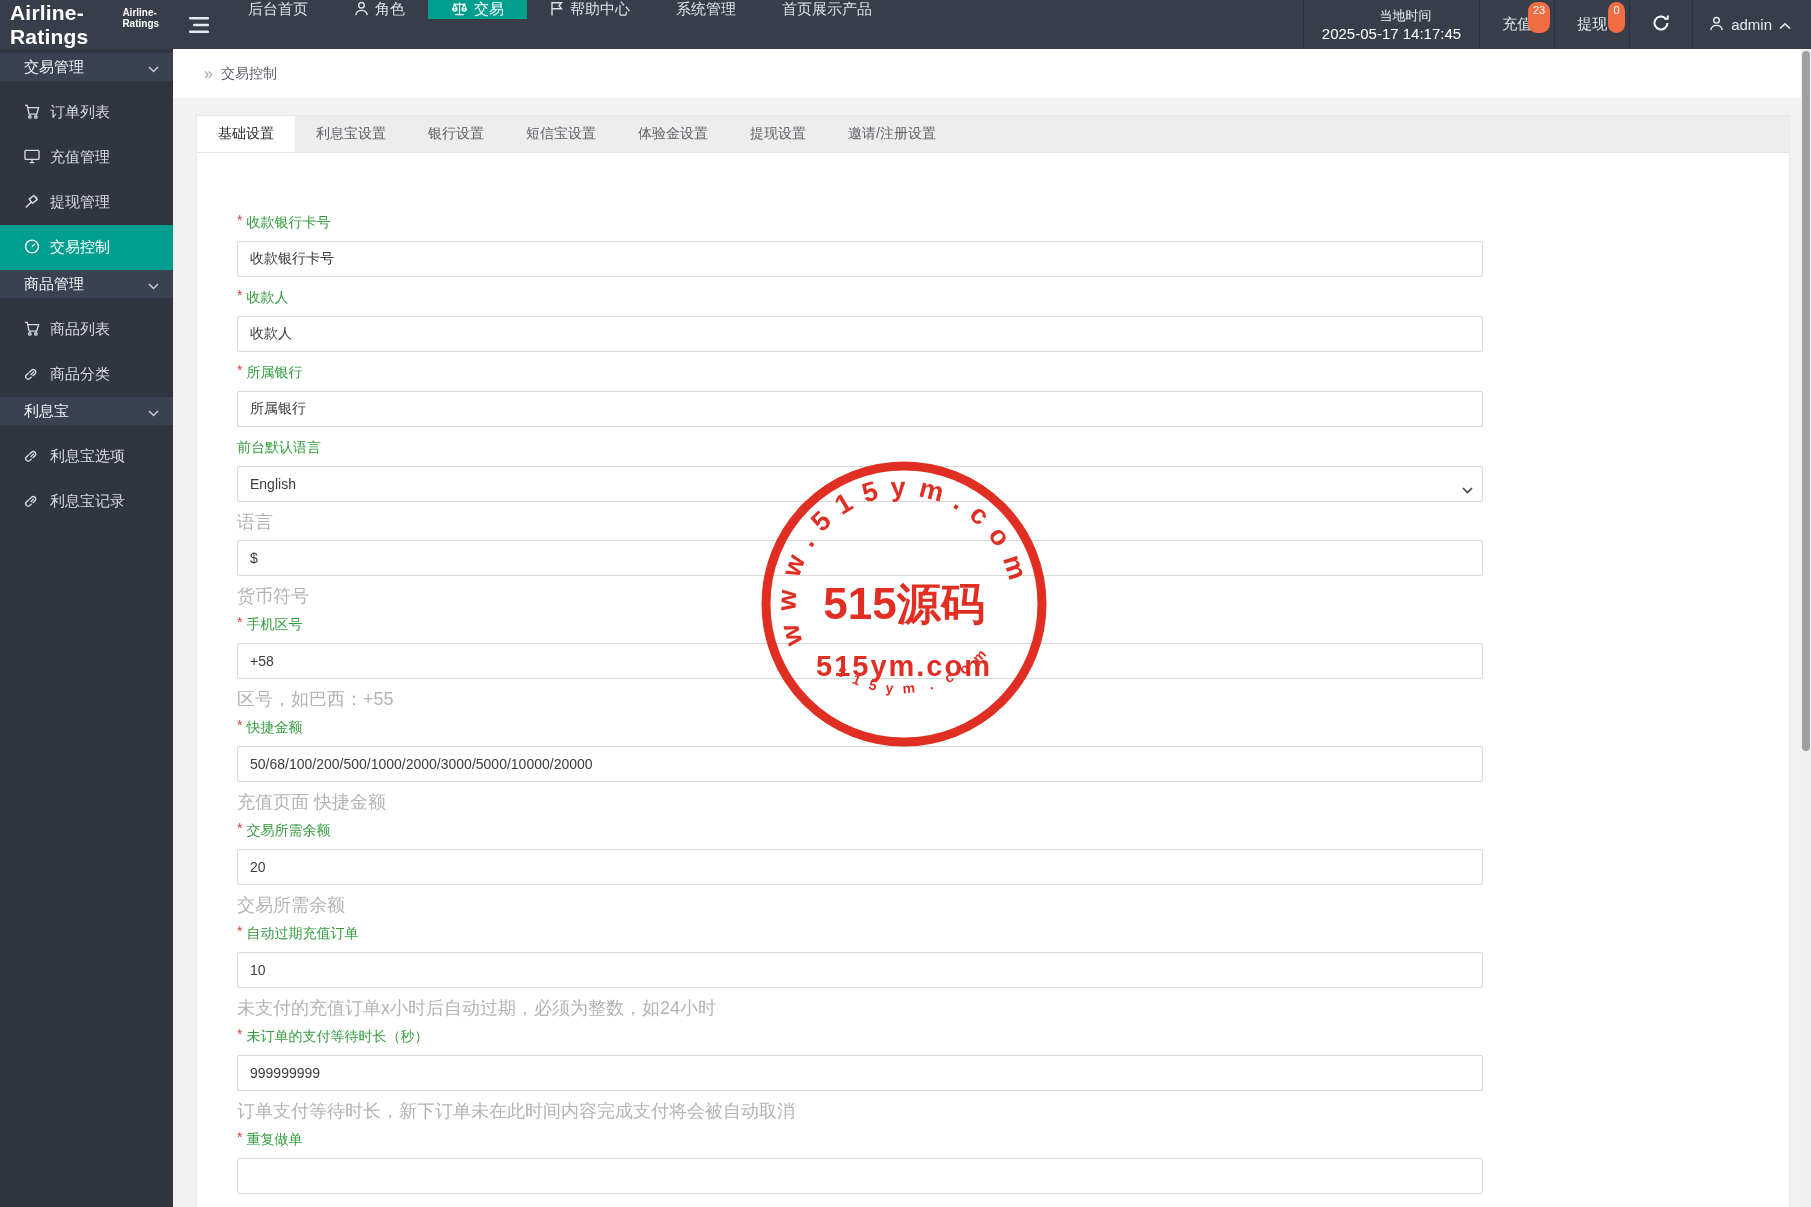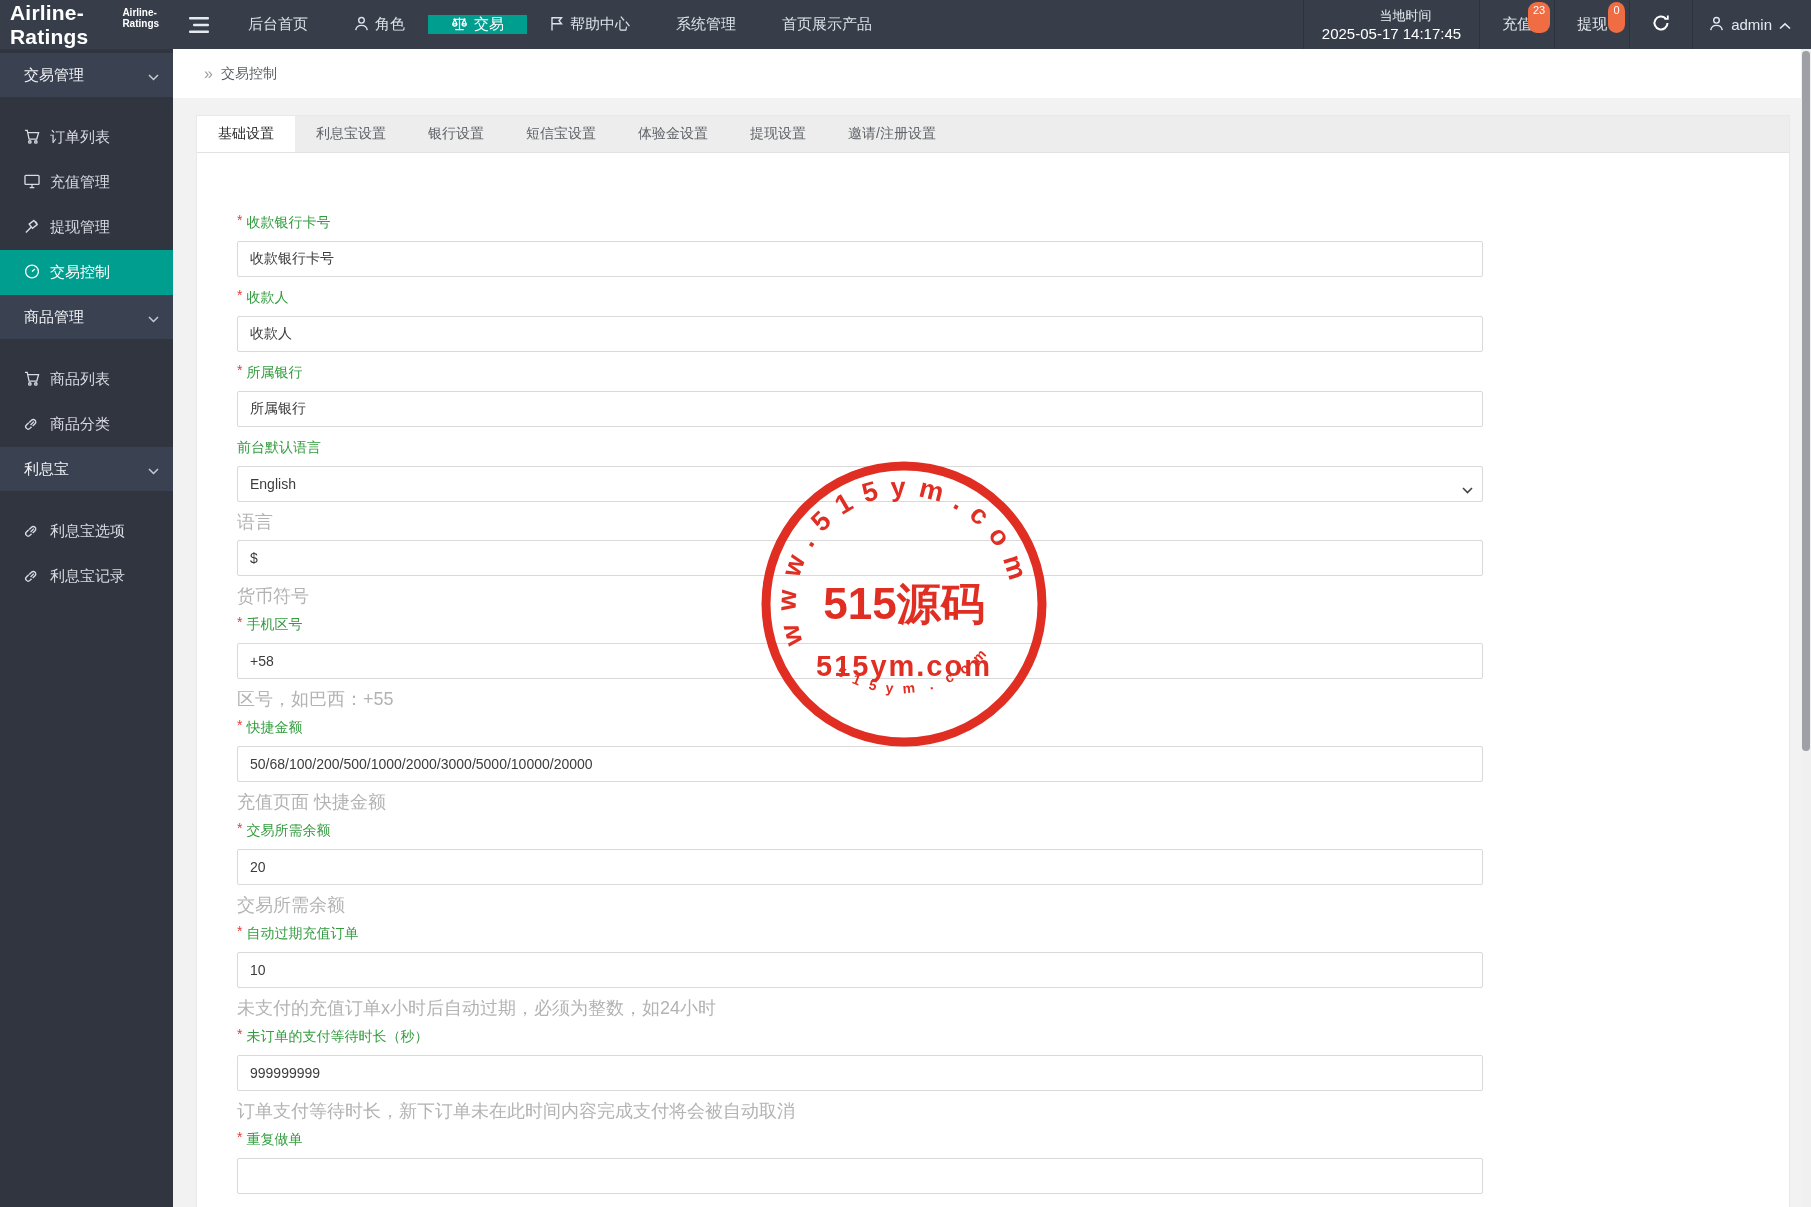--- a/index.html
+++ b/index.html
@@ -7,35 +7,35 @@
   body { font-family:"Liberation Sans","DejaVu Sans",sans-serif; background:#f2f2f2; }
   #app { position:relative; width:1811px; height:1207px; overflow:hidden; background:#f2f2f2; }
 
   
   .topbar { position:absolute; top:0; left:0; right:0; height:49px; background:#373e4a; color:#e6e9ef; display:flex; align-items:stretch; z-index:30; }
   .logo-area { width:173px; display:flex; align-items:center; padding-left:10px; flex:none; }
   .logo-main { font-size:21px; font-weight:700; color:#fff; letter-spacing:.2px; }
   .logo-sup { font-size:10px; font-weight:700; color:#fff; margin-left:4px; position:relative; top:-7px; }
   .burger { width:52px; display:flex; align-items:center; justify-content:center; cursor:pointer; }
   .burger svg { display:block; }
-  .nav { display:flex; align-items:center; }
+  .nav { display:flex; align-items:flex-start; }
   .nav-item { display:flex; align-items:center; gap:6px; padding:0 23px; font-size:15px; color:#dde1e8; cursor:pointer; white-space:nowrap; }
   .nav-item.active { background:#009e8e; color:#fff; }
   .nav-item svg { flex:none; }
   .top-right { margin-left:auto; display:flex; align-items:stretch; }
   .tr-block { display:flex; flex-direction:column; align-items:center; justify-content:center; padding:0 18px; border-left:1px solid rgba(0,0,0,.18); position:relative; }
   .time-label { font-size:13px; color:#eef1f5; line-height:17px;margin-left:28px; }
   .time-value { font-size:15px; color:#fff; line-height:19px; }
   .tr-btn { display:flex; align-items:center; justify-content:center; padding:0 22px; font-size:15px; cursor:pointer; position:relative; border-left:1px solid rgba(0,0,0,.18); }
   .badge { position:absolute; top:2px; right:4px; min-width:17px; height:31px; background:#f06c43; color:#fff; border-radius:9px; font-size:11px; line-height:17px; text-align:center; padding:0 5px; }
   .user-block { display:flex; align-items:center; gap:7px; padding:0 20px 0 16px; font-size:15px; cursor:pointer; border-left:1px solid rgba(0,0,0,.18); }
 
   
   .sidebar { position:absolute; top:49px; left:0; width:173px; bottom:0; background:#303540; padding-top:4px; z-index:20; }
-  .side-group { height:44px; background:#3a4150; color:#f0f2f5; font-size:15px; display:flex; align-items:center; padding:0 14px 0 24px; cursor:pointer; margin-bottom:18px; }
+  .side-group { height:28px; background:#3a4150; color:#f0f2f5; font-size:15px; display:flex; align-items:center; padding:0 14px 0 24px; cursor:pointer; margin-bottom:9px; }
   .side-group .grow { flex:1; }
   .side-item { height:45px; color:#d8dbe1; font-size:15px; display:flex; align-items:center; gap:10px; padding-left:24px; cursor:pointer; }
   .side-item.active { background:#009e8e; color:#fff; }
   .side-item svg { flex:none; }
 
   
   .bread { position:absolute; left:173px; top:49px; right:0; height:49px; background:#fff; display:flex; align-items:center; padding-left:31px; z-index:10; }
   .bread-caret { color:#9aa0a6; font-size:16px; margin-right:8px; }
   .bread-text { font-size:14px; color:#595f66; }
 

